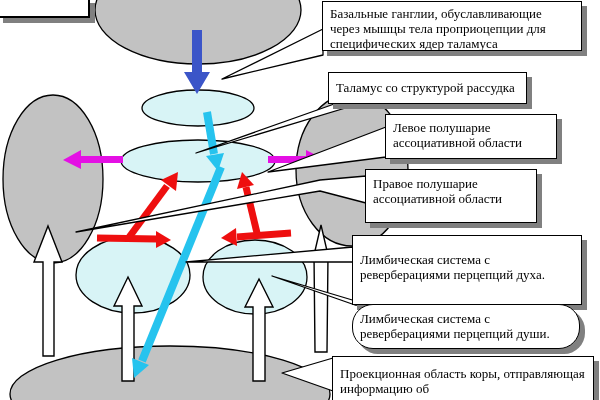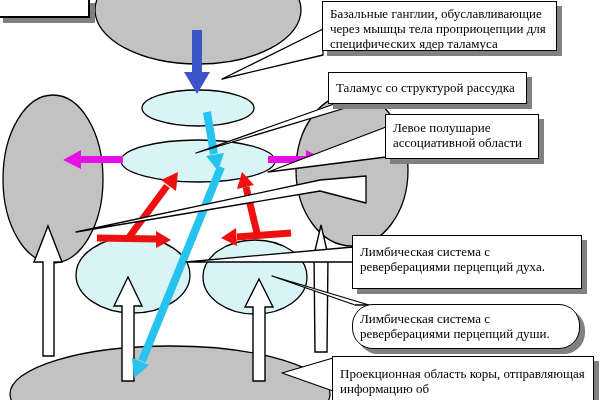--- a/index.html
+++ b/index.html
@@ -10,25 +10,25 @@
   }
   #diagram-svg{position:absolute;left:0;top:0;}
   .callout{
     position:absolute;box-sizing:border-box;
     background:var(--callout_bg,#fff);
     border:1.5px solid var(--outline,#000);
     box-shadow:5px 5px 0 var(--callout_shadow,#808080);
     color:#000;font-size:13px;line-height:15px;
     padding:4px 7px;z-index:5;
   }
-  #callout-basal-ganglia{left:322px;top:1px;width:235px;height:50px;}
+  #callout-basal-ganglia{left:322px;top:1px;width:260px;height:50px;}
   #callout-thalamus{left:328px;top:72px;width:199px;height:32px;padding-top:7px;}
-  #callout-left-hemisphere{left:385px;top:114px;width:154px;height:45px;padding-top:5px;}
+  #callout-left-hemisphere{left:385px;top:114px;width:172px;height:45px;padding-top:5px;}
   #callout-right-hemisphere{left:365px;top:169px;width:172px;height:54px;padding-top:6px;}
-  #callout-limbic-spirit{left:352px;top:235px;width:230px;height:54px;padding-top:8px;}
+  #callout-limbic-spirit{left:352px;top:235px;width:230px;height:70px;padding-top:16px;}
   #callout-limbic-soul{left:352px;top:304px;width:228px;height:45px;padding-top:6px;border-radius:21px;}
   #callout-projection-area{left:332px;top:356px;width:262px;height:50px;padding-top:9px;}
   #cut-box{
     position:absolute;left:-2px;top:-2px;width:92px;height:20px;box-sizing:border-box;
     background:#fff;border:2px solid var(--outline,#000);
     box-shadow:5px 5px 0 var(--callout_shadow,#808080);z-index:4;
   }
 </style>
 </head>
 <body>
@@ -84,16 +84,17 @@
       <polygon points="355,305 369,305 272,276"></polygon>
       <polygon points="333,358 333,391 282,373"></polygon>
     </g>
   </svg>
 
   <div id="cut-box"></div>
 
   <div class="callout" id="callout-basal-ganglia">Базальные ганглии, обуславливающие через мышцы тела проприоцепции для специфических ядер таламуса</div>
   <div class="callout" id="callout-thalamus">Таламус со структурой рассудка</div>
   <div class="callout" id="callout-left-hemisphere">Левое полушарие ассоциативной области</div>
+  <div class="callout" id="callout-right-hemisphere">Правое полушарие ассоциативной области</div>
   <div class="callout" id="callout-limbic-spirit">Лимбическая система с реверберациями перцепций духа.</div>
   <div class="callout" id="callout-limbic-soul">Лимбическая система с реверберациями перцепций души.</div>
   <div class="callout" id="callout-projection-area">Проекционная область коры, отправляющая информацию об</div>
 </div>
 
 </body></html>

